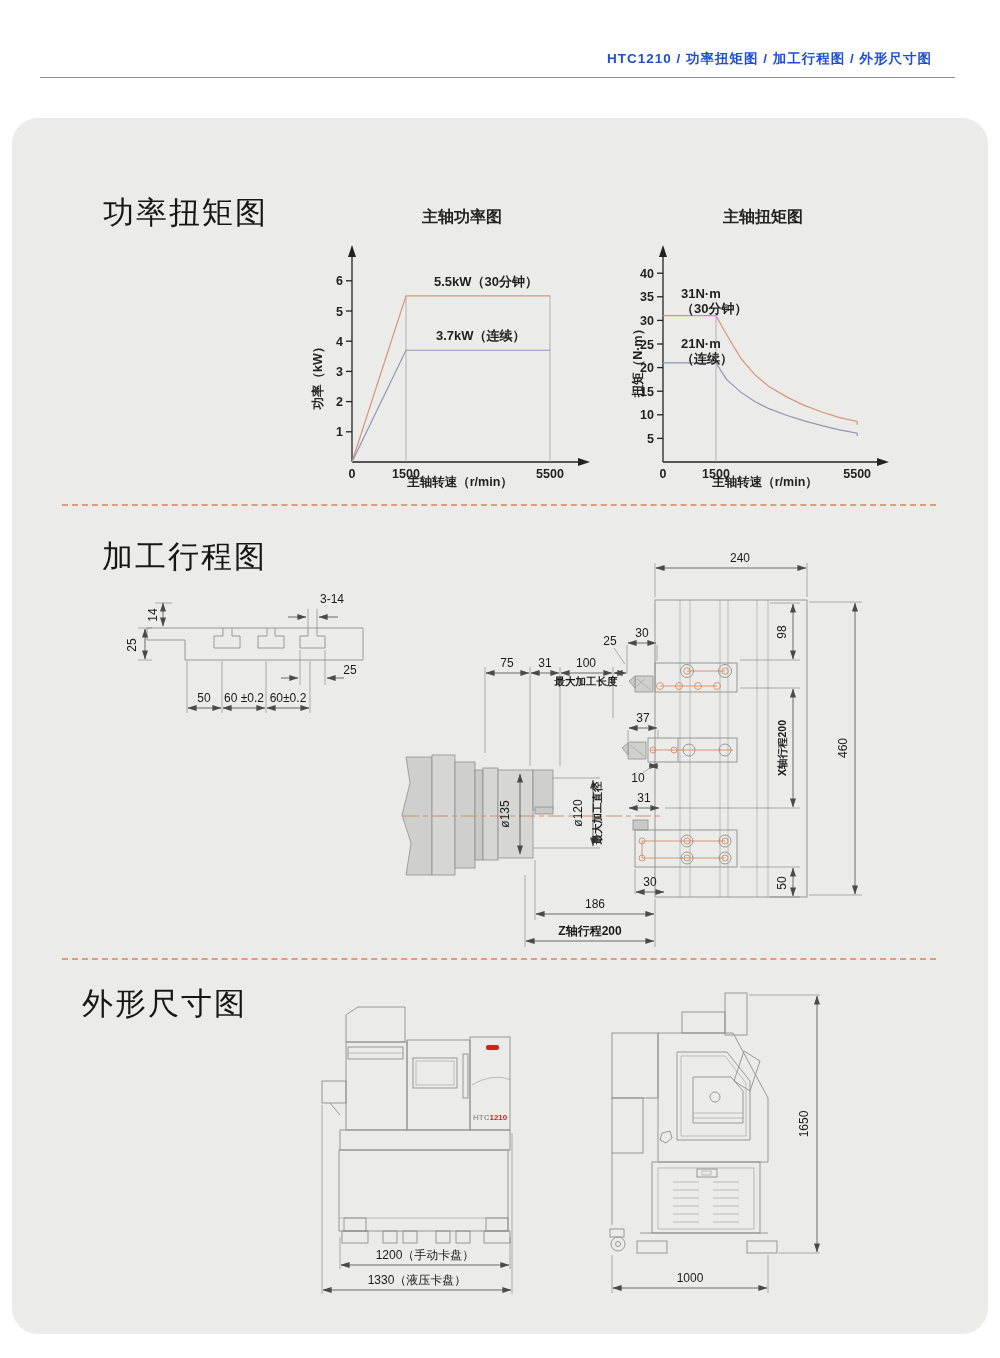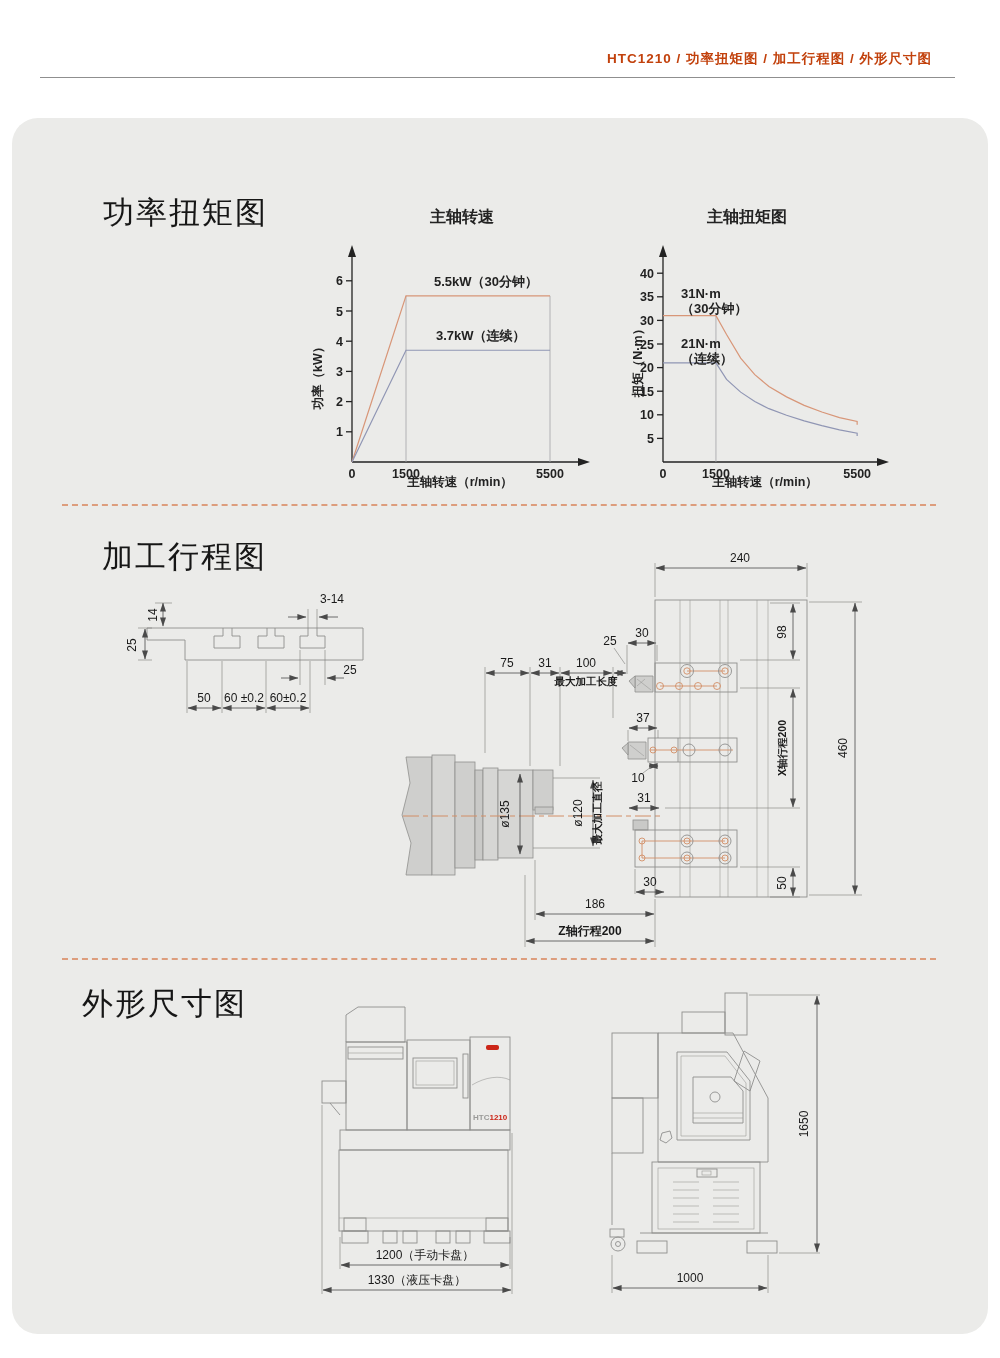--- a/index.html
+++ b/index.html
@@ -2,21 +2,21 @@
 <html><head>
 <meta charset="utf-8">
 <style>
   html,body{margin:0;padding:0;}
   body{
     width:1000px;height:1358px;position:relative;background:#ffffff;
     font-family:"Liberation Sans","DejaVu Sans",sans-serif;color:#1a1a1a;overflow:hidden;
   }
   .abs{position:absolute;}
   
-  .hdr-title{top:50px;right:68px;font-size:13.5px;font-weight:bold;color:#c2410c;letter-spacing:1px;}
+  .hdr-title{top:50px;right:68px;font-size:13.5px;font-weight:bold;color:#1d4ed8;letter-spacing:1px;}
   .hdr-rule{top:77px;left:40px;width:915px;height:0;border-top:1px solid #8f8f8f;}
   
   .panel{left:12px;top:118px;width:976px;height:1216px;background:#ebebe9;border-radius:26px;}
   .sec-title{font-size:31px;color:#161616;letter-spacing:2px;}
   .chart-title{font-size:16px;font-weight:bold;color:#222;width:140px;text-align:center;}
   .sep{height:0;border-top:2px dashed #dd9d7d;left:62px;width:874px;}
   
   .tick{font-size:12.5px;font-weight:600;fill:#222;}
   .slab{font-size:13px;font-weight:bold;fill:#222;}
   .alab{font-size:12.5px;font-weight:bold;fill:#222;}
@@ -41,22 +41,22 @@
 </style>
 </head>
 <body>
 
 <div class="abs hdr-title">HTC1210 / 功率扭矩图 / 加工行程图 / 外形尺寸图</div>
 <div class="abs hdr-rule"></div>
 
 <div class="abs panel"></div>
 
 <div class="abs sec-title" style="left:103px;top:192px;">功率扭矩图</div>
-<div class="abs chart-title" style="left:392px;top:207px;">主轴转速</div>
-<div class="abs chart-title" style="left:677px;top:207px;">主轴扭矩图</div>
+<div class="abs chart-title" style="left:392px;top:207px;">主轴功率图</div>
+<div class="abs chart-title" style="left:693px;top:207px;">主轴扭矩图</div>
 
 <svg id="chart-power" class="abs" style="left:300px;top:235px;" width="300" height="268" viewBox="0 0 300 268">
     <line x1="52" y1="227" x2="52" y2="22" class="ax"></line>
     <path d="M48,22 L52,10 L56,22 Z" class="axf"></path>
     <line x1="52" y1="227" x2="278" y2="227" class="ax"></line>
     <path d="M278,223 L290,227 L278,231 Z" class="axf"></path>
     <line x1="46" y1="196.8" x2="52" y2="196.8" class="ax"></line>
     <text x="43" y="201.3" class="tick" text-anchor="end">1</text>
     <line x1="46" y1="166.6" x2="52" y2="166.6" class="ax"></line>
     <text x="43" y="171.1" class="tick" text-anchor="end">2</text>

